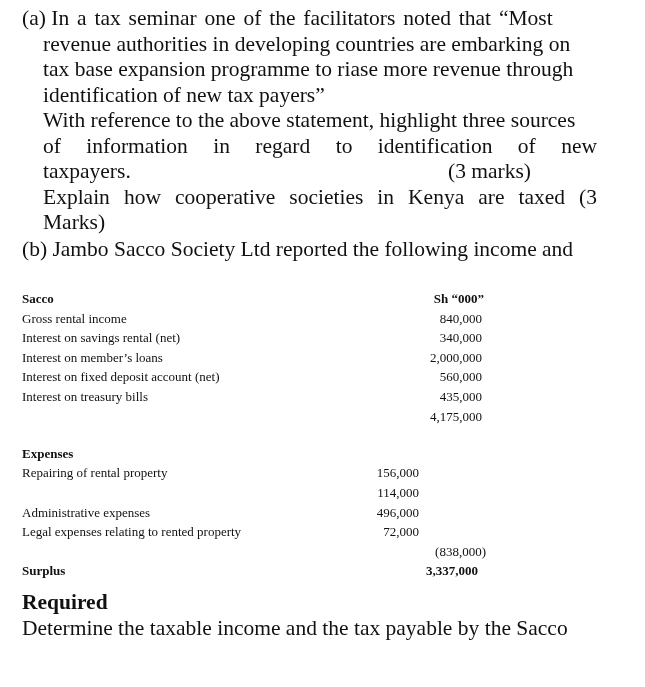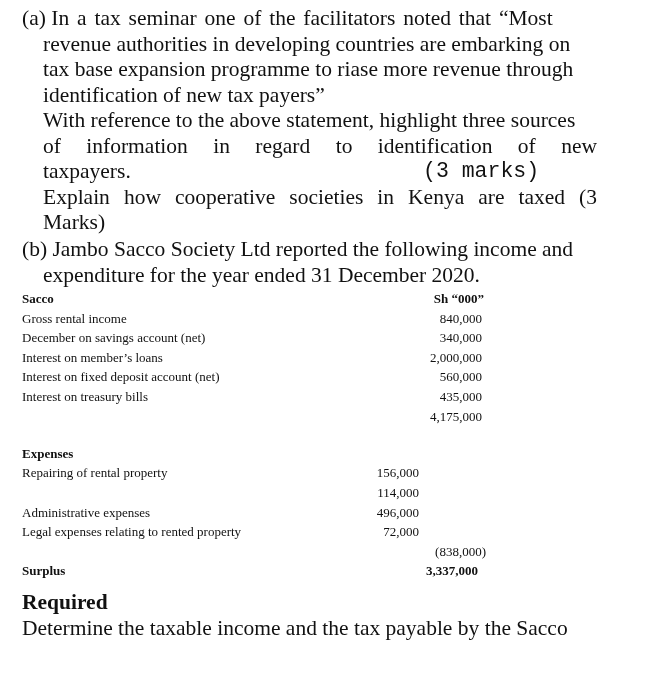--- a/index.html
+++ b/index.html
@@ -96,46 +96,45 @@
     <span>(a)</span>
     <span style="word-spacing:2.5px;text-align:center;">In a tax seminar one of the facilitators noted that “Most</span>
   </div>
   <div class="line indent">revenue authorities in developing countries are embarking on</div>
   <div class="line indent">tax base expansion programme to riase more revenue through</div>
   <div class="line indent">identification of new tax payers”</div>
   <div class="line indent">With reference to the above statement, highlight three sources</div>
   <div class="indent justify">of information in regard to identification of new</div>
   <div class="indent" style="position:relative; height:25.5px;">
     <span>taxpayers.</span>
-    <span style="position:absolute; left:401px;font-family:Liberation Mono, monospace;">(3 marks)</span>
+    <span style="position:absolute; left:426px;">(3 marks)</span>
   </div>
   <div class="indent justify">Explain how cooperative societies in Kenya are taxed (3</div>
   <div class="line indent">Marks)</div>
 </div>
 
 <div class="para qb">
   <div class="line">
     <span>(b)</span>
     <span>Jambo Sacco Society Ltd reported the following income and</span>
   </div>
-  <div class="line indent">expenditure for the year ended 31 December 2020.</div>
 </div>
 
 <div class="tbl">
   <div class="tbl-row">
     <span class="tbl-label bold">Sacco</span>
     <span class="col2 bold" style="right:-2px;">Sh “000”</span>
   </div>
 
   <div class="tbl-row">
     <span class="tbl-label">Gross rental income</span>
     <span class="col2">840,000</span>
   </div>
   <div class="tbl-row">
-    <span class="tbl-label">December on savings account (net)</span>
+    <span class="tbl-label">Interest on savings rental (net)</span>
     <span class="col2">340,000</span>
   </div>
   <div class="tbl-row">
     <span class="tbl-label">Interest on member’s loans</span>
     <span class="col2">2,000,000</span>
   </div>
   <div class="tbl-row">
     <span class="tbl-label">Interest on fixed deposit account (net)</span>
     <span class="col2">560,000</span>
   </div>

